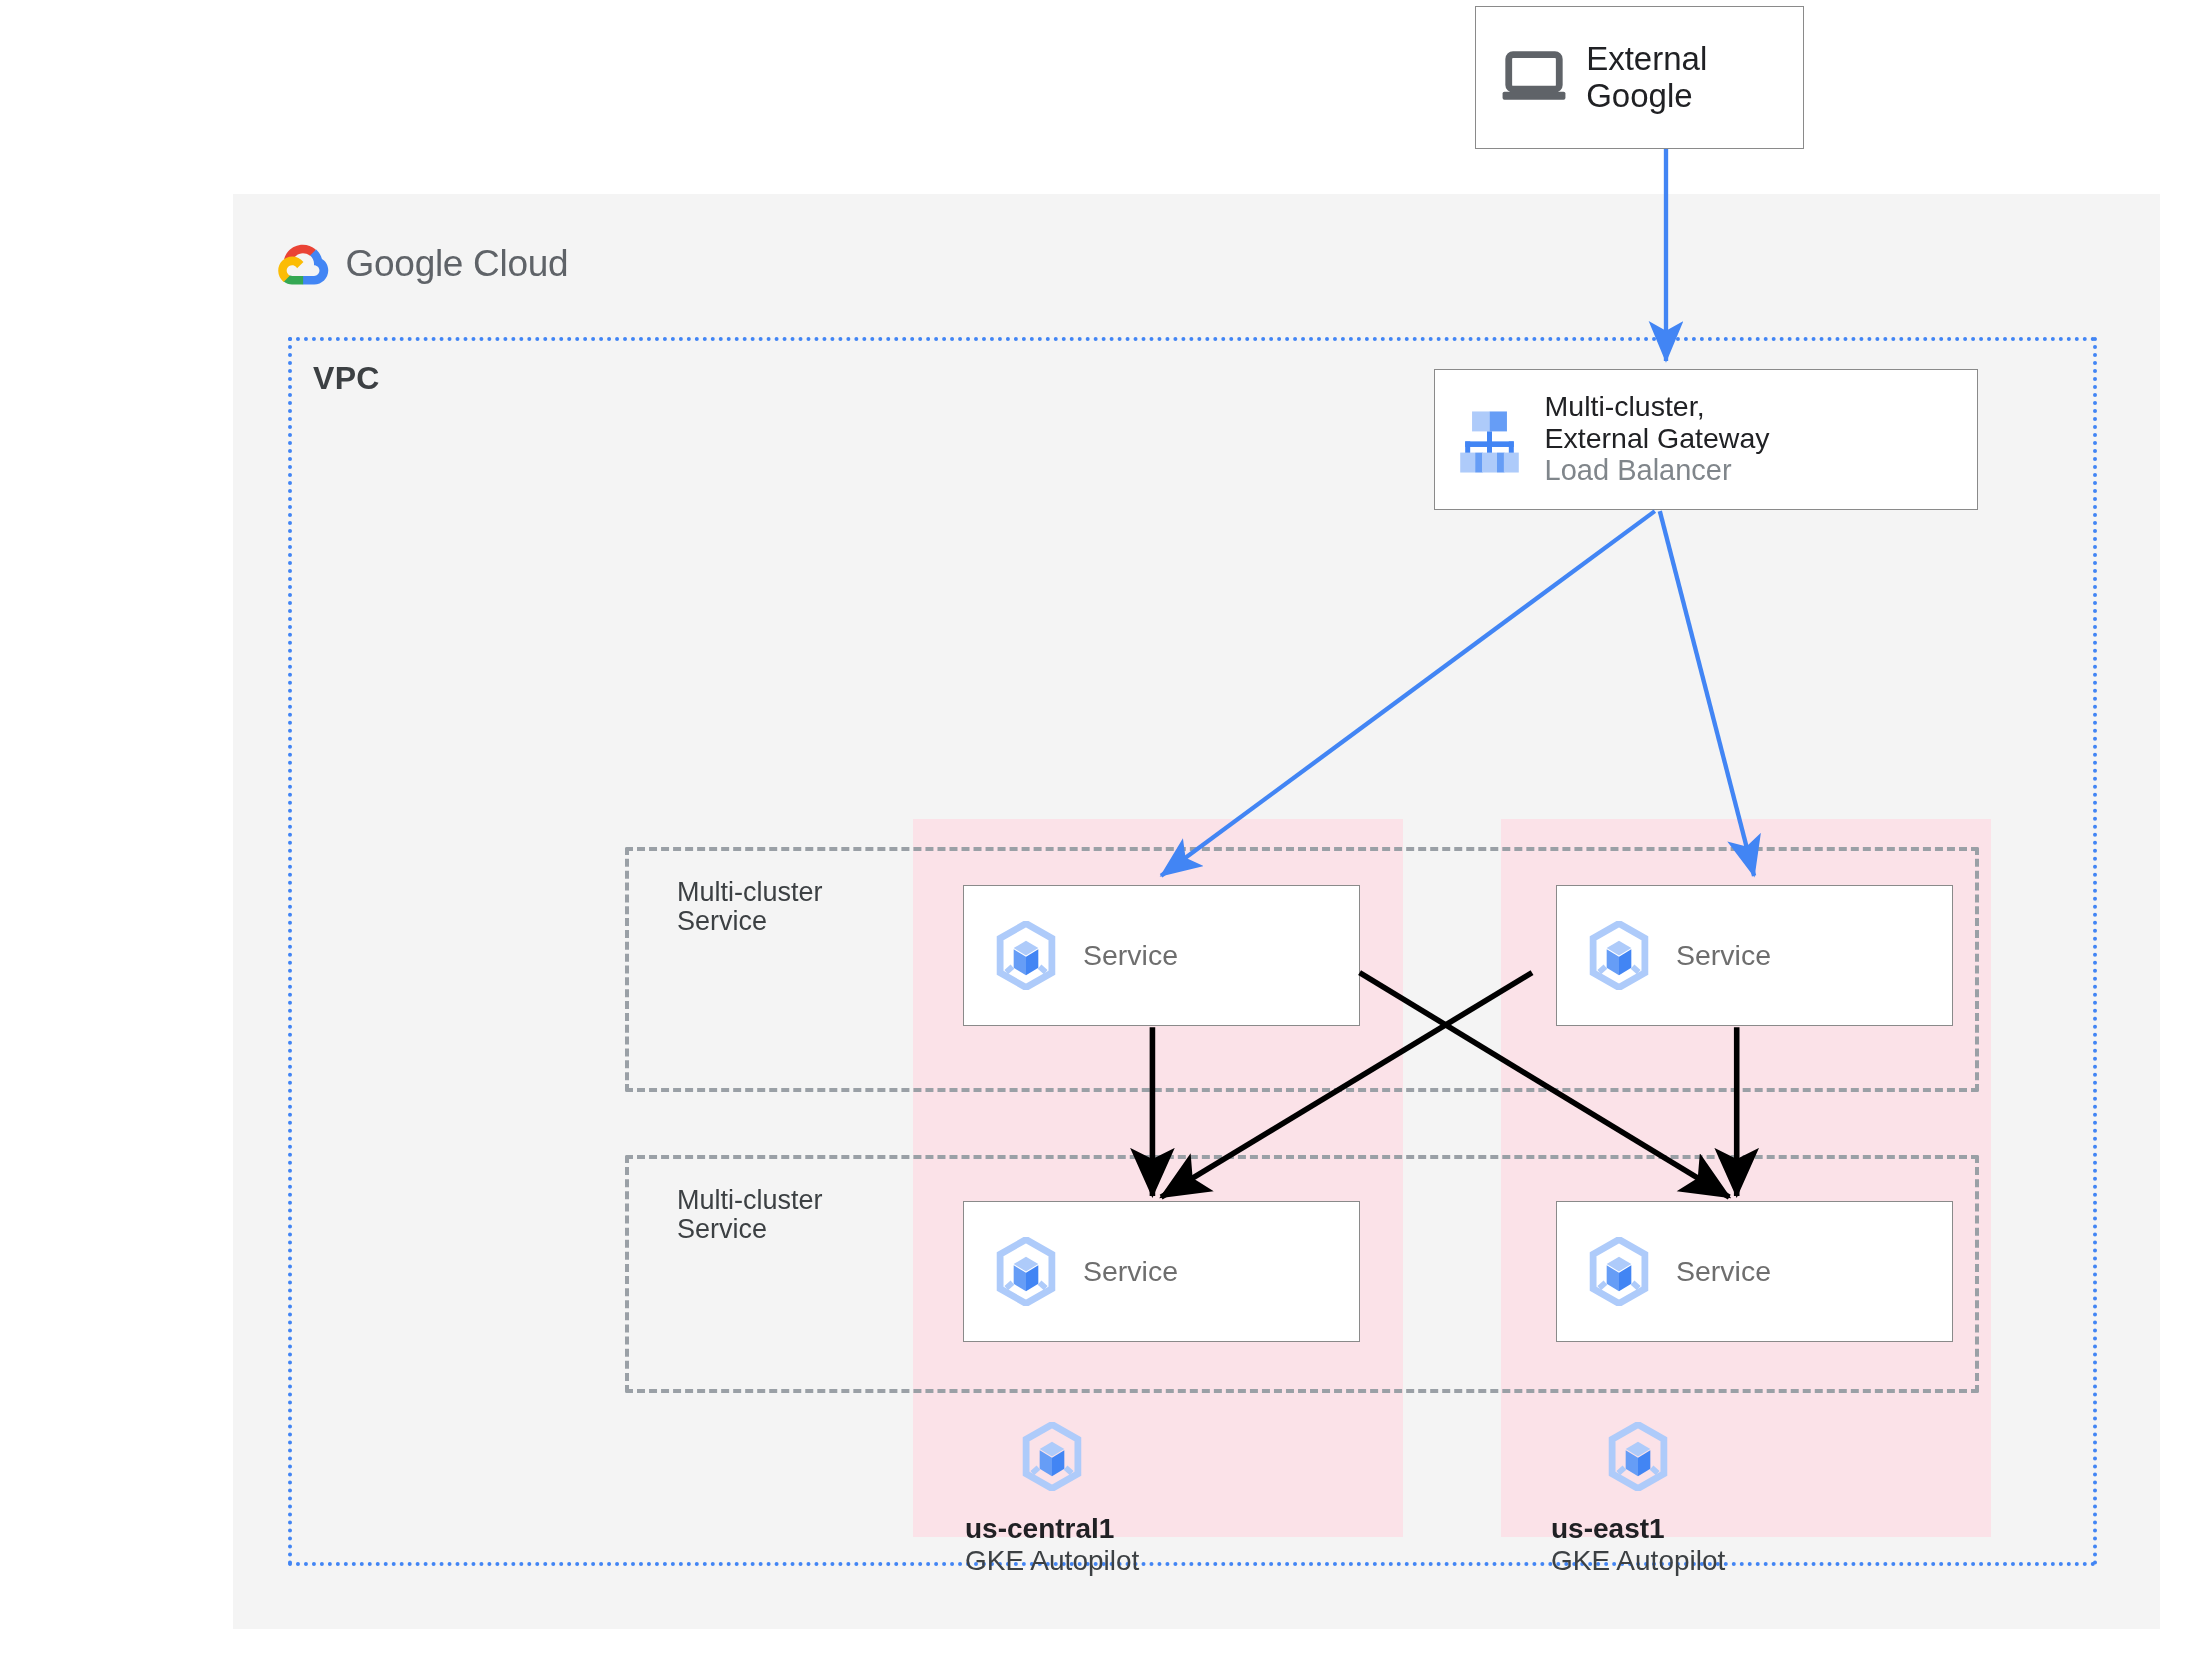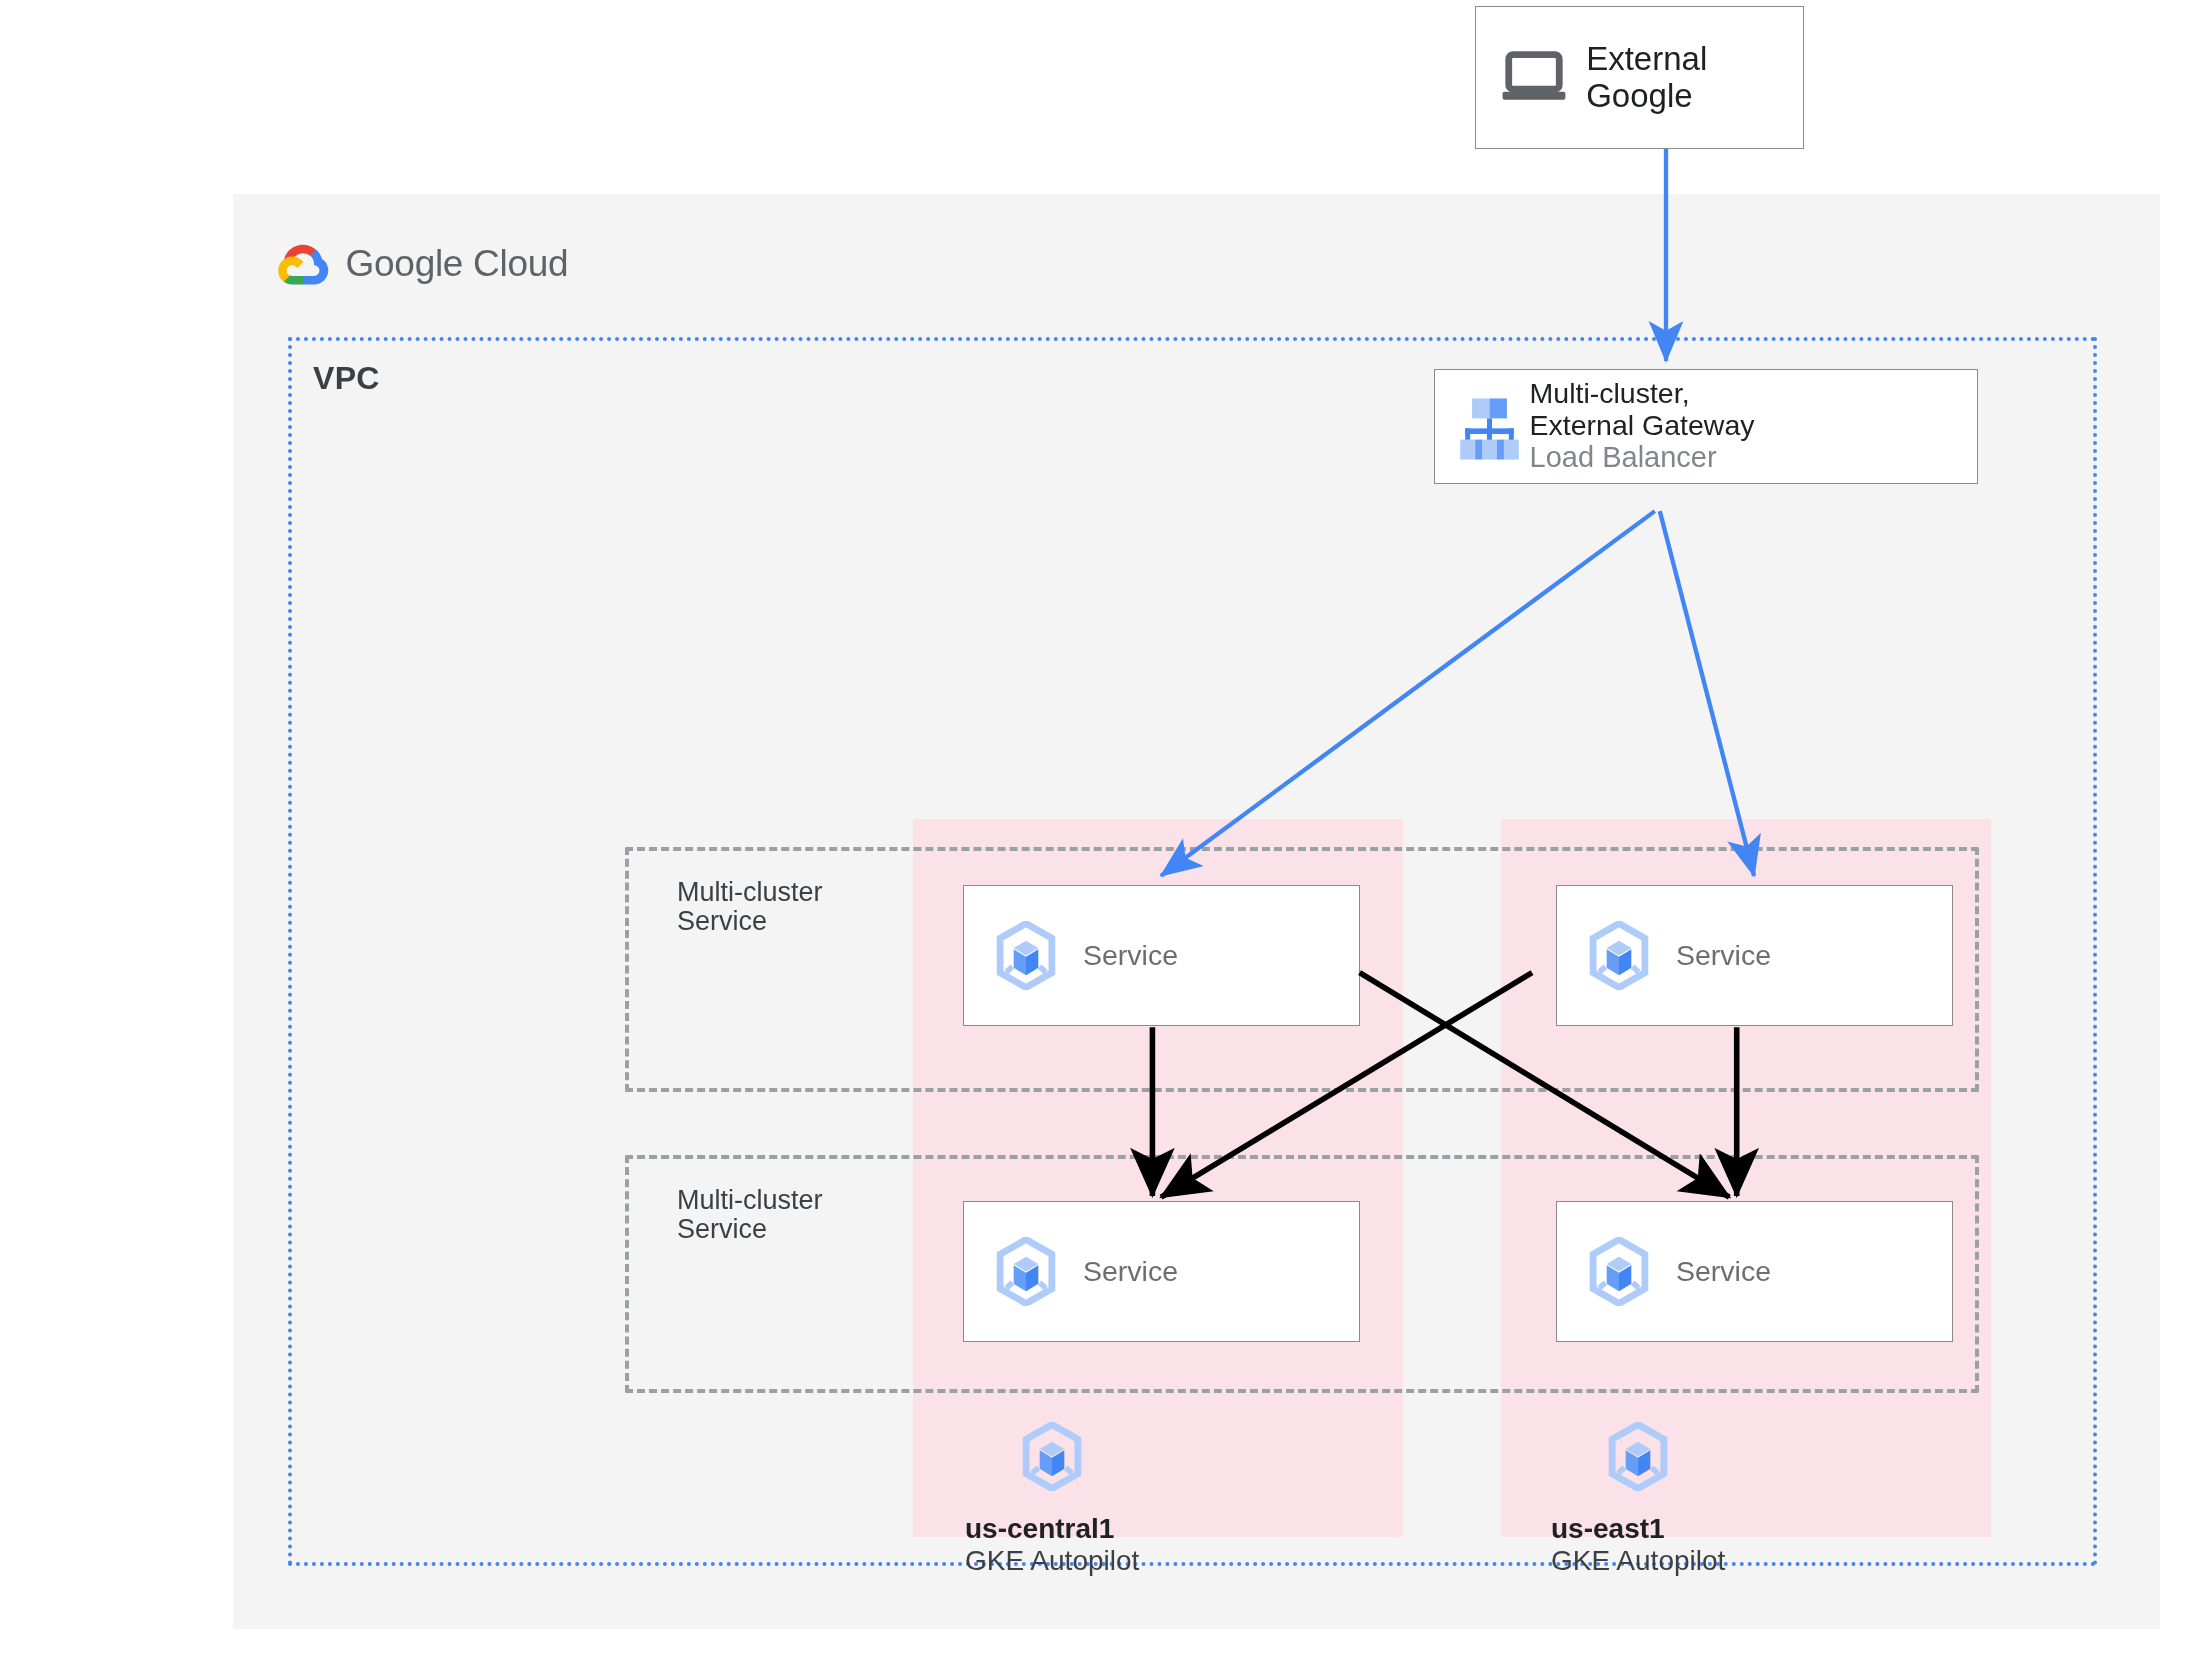--- a/index.html
+++ b/index.html
@@ -43,22 +43,22 @@
   
   .wbox{position:absolute;background:#ffffff;border:1.2px solid #8a8a8a;
         box-sizing:border-box;}
 
   
   .ext-client{left:1475px;top:6.2px;width:329px;height:143px;
               display:flex;align-items:center;padding-left:23.6px;gap:18.6px;}
   .ext-client .lbl{font-size:33px;line-height:1.12;color:#202124;}
 
   
-  .lb-box{left:1434px;top:369px;width:544px;height:115px;
-          display:flex;align-items:center;padding-left:13.6px;}
+  .lb-box{left:1434px;top:369px;width:544px;height:141px;
+          display:flex;align-items:center;padding-left:13.6px;gap:15px;}
   .lb-text{display:flex;flex-direction:column;justify-content:center;}
   .lb-title{font-size:28.5px;line-height:1.1;color:#202124;white-space:nowrap;}
   .lb-sub{font-size:29px;line-height:1.15;color:#80868b;white-space:nowrap;}
 
   
   .svc-box{width:397px;height:141px;display:flex;align-items:center;
            padding-left:31px;gap:26px;}
   .svc-box .lbl{font-size:28.5px;color:#6e6e6e;}
   .svc-tl{left:963px;top:885px;}
   .svc-tr{left:1556px;top:885px;}

